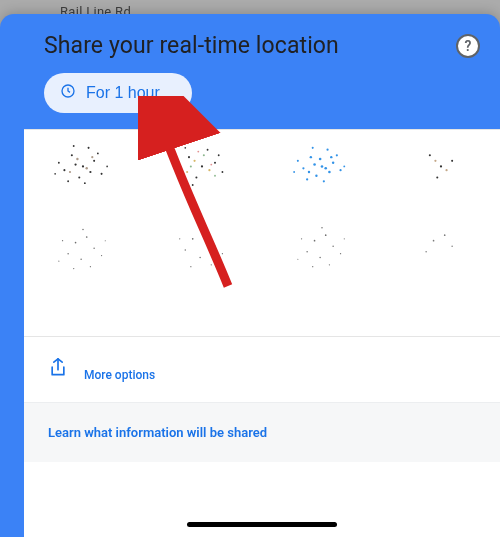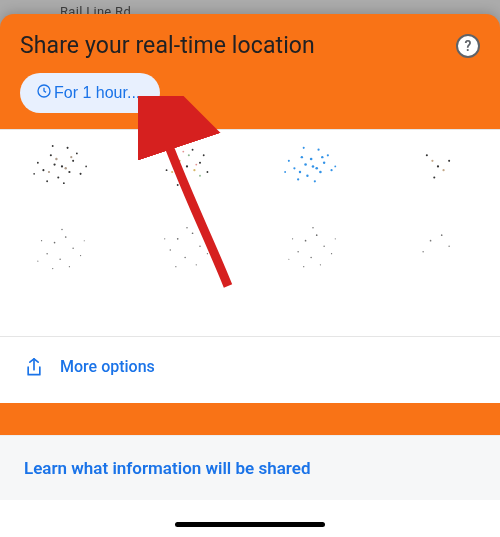--- a/index.html
+++ b/index.html
@@ -12,42 +12,42 @@
       position: absolute; top: 4px; left: 60px;
       color: #6b6b6b; font-size: 13px; letter-spacing: 0.3px;
       filter: brightness(0.75);
     }
     .sheet-dim {
       position: absolute; inset: 0;
       background: rgba(0,0,0,0.22);
     }
     .sheet {
       position: absolute; left: 0; right: 0; top: 14px; bottom: 0;
-      background: #f97316;
+      background: #3b82f6;
       border-top-left-radius: 14px;
       border-top-right-radius: 14px;
       box-shadow: 0 -2px 12px rgba(0,0,0,0.18);
-      display: flex; flex-direction: column;
+      display: flex; flex-direction: column; padding-left: 24px;
     }
     .header {
       display: flex; align-items: center; justify-content: space-between;
       padding: 18px 20px 14px 20px;
     }
     .title {
       font-size: 23px; font-weight: 400; color: #202124; letter-spacing: 0.1px;
     }
     .help-btn {
       width: 24px; height: 24px; border: 2px solid #5f6368; border-radius: 50%;
       display: flex; align-items: center; justify-content: center;
       color: #5f6368; font-size: 14px; font-weight: 600;
       cursor: pointer; background: #fff;
     }
     .chips-row { padding: 0 20px 16px 20px; }
     .chip {
-      display: inline-flex; align-items: center; gap: 2px;
+      display: inline-flex; align-items: center; gap: 10px;
       background: #e8f0fe; color: #1a73e8;
       border-radius: 22px; padding: 10px 20px 10px 16px;
       font-size: 16px; font-weight: 500;
       cursor: pointer;
       border: none;
     }
     .clock-icon { width: 16px; height: 16px; }
     .contacts-scroll {
       border-top: 1px solid #e5e5e5;
       border-bottom: 1px solid #e5e5e5;
@@ -64,33 +64,32 @@
       position: relative;
     }
     .avatar .spray {
       position: absolute; inset: -30px -18px -70px -18px;
       pointer-events: none;
     }
     .contact-label {
       position: relative; width: 100%; height: 56px;
     }
     .more-row {
-      display: flex; align-items: flex-start; gap: 16px;
+      display: flex; align-items: flex-end; gap: 16px;
       padding: 20px 24px;
-      color: #1a73e8; font-size: 16px; font-weight: 500;
+      color: #1a73e8; font-size: 12px; font-weight: 500;
       cursor: pointer; background: #fff;
     }
     .share-icon { width: 20px; height: 22px; }
     .learn-row {
       padding: 22px 24px;
-      color: #1a73e8; font-size: 17px; font-weight: 600;
+      color: #1a73e8; font-size: 13px; font-weight: 600;
       background: #f6f7f8;
       border-top: 1px solid #eceef0;
       cursor: pointer;
-      margin-top: 32px;
     }
     .bottom-spacer { flex: 1; background: #fff; position: relative; }
     .home-indicator {
       position: absolute; bottom: 10px; left: 50%; transform: translateX(-50%);
       width: 150px; height: 5px; background: #000; border-radius: 3px;
     }
 
     
     .arrow {
       position: absolute; z-index: 50; pointer-events: none;

